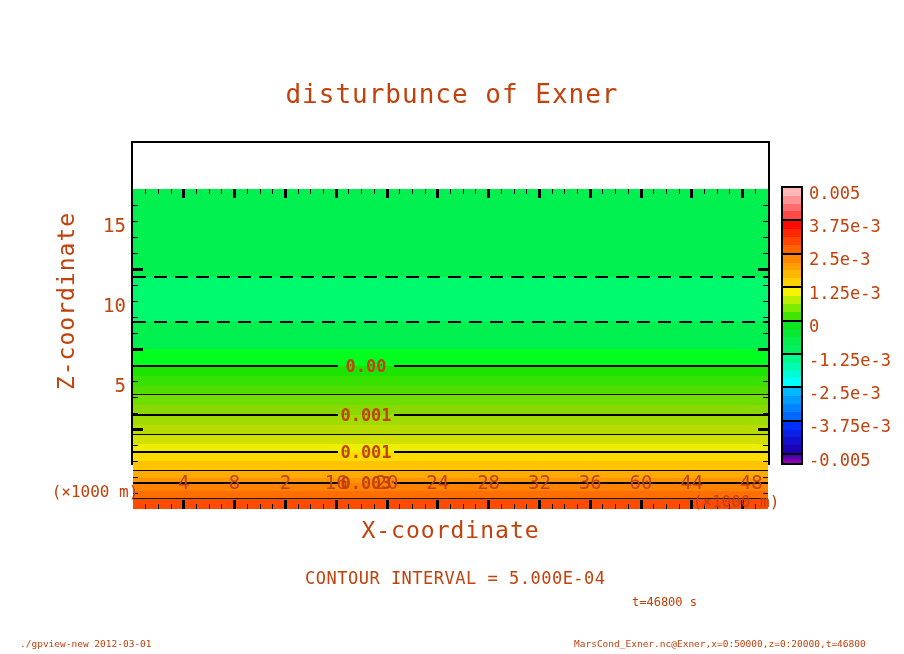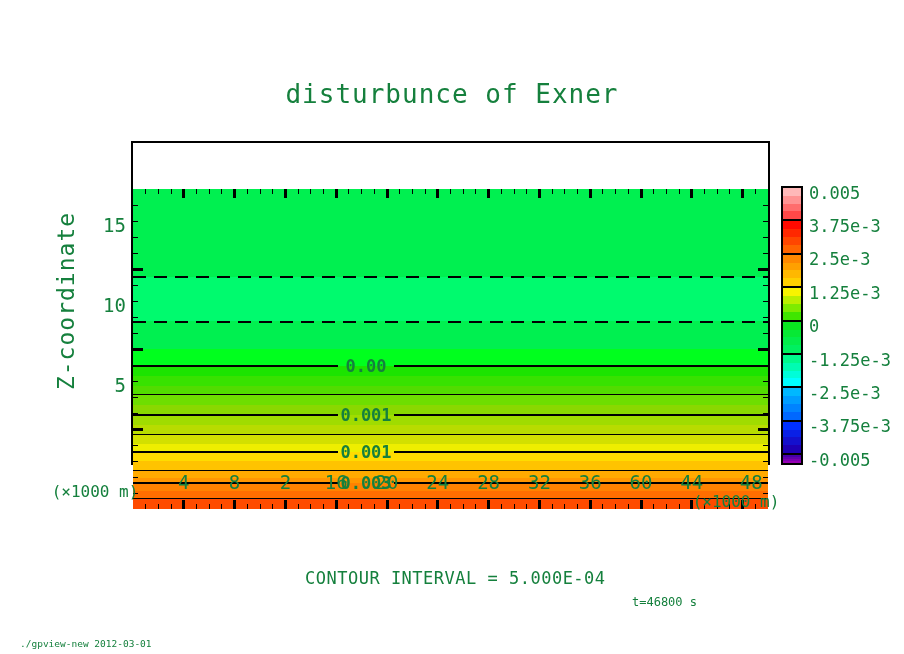--- a/index.html
+++ b/index.html
@@ -1,19 +1,19 @@
 <!DOCTYPE html>
 <html><head>
 <meta charset="utf-8">
 <style>
   * { margin:0; padding:0; box-sizing:border-box; }
   html,body { background:#fff; }
   #canvas {
     position:relative; width:904px; height:654px; background:#ffffff;
-    font-family:"DejaVu Sans Mono","Liberation Mono",monospace; color:#15803d;
+    font-family:"DejaVu Sans Mono","Liberation Mono",monospace; color:#c2410c;
     overflow:hidden;
   }
   .abs { position:absolute; }
   #title { top:79px; left:0; width:904px; text-align:center; font-size:26px; letter-spacing:1px; }
   #plot-frame { left:131px; top:141px; width:639px; height:324px; border:2px solid #000; }
   #plot-inner { position:absolute; left:0; top:0; width:635px; height:320px; overflow:hidden;margin-top:46px; }
   .cline-dashed { position:absolute; height:2px;
     background:repeating-linear-gradient(to right,#000 0 13px,transparent 13px 21px); }
   .clabel { position:absolute; width:64px; text-align:center; font-size:17px; font-weight:bold; }
   .xticklab { position:absolute; width:40px; text-align:center; font-size:19px; top:471px; }
@@ -212,38 +212,40 @@
         <div style="position: absolute; left: 0px; top: 47.5px; width: 5px; height: 1px; background: rgb(0, 0, 0);"></div>
         <div style="position: absolute; right: 0px; top: 47.5px; width: 5px; height: 1px; background: rgb(0, 0, 0);"></div>
         <div style="position: absolute; left: 0px; top: 31.5px; width: 5px; height: 1px; background: rgb(0, 0, 0);"></div>
         <div style="position: absolute; right: 0px; top: 31.5px; width: 5px; height: 1px; background: rgb(0, 0, 0);"></div>
         <div style="position: absolute; left: 0px; top: 15.5px; width: 5px; height: 1px; background: rgb(0, 0, 0);"></div>
         <div style="position: absolute; right: 0px; top: 15.5px; width: 5px; height: 1px; background: rgb(0, 0, 0);"></div>
       </div>
   </div>
 
   <div class="abs" id="ylabel">Z-coordinate</div>
+  <div class="abs" id="xlabel">X-coordinate</div>
   <div class="abs" id="yunit">(×1000 m)</div>
   <div class="abs" id="xunit">(×1000 m)</div>
 
   <div class="abs" id="colorbar">
       <div class="cbseg" style="top: 0px; height: 33.4px; background: linear-gradient(rgb(255, 184, 184) 0%, rgb(255, 184, 184) 25%, rgb(255, 147, 147) 25%, rgb(255, 147, 147) 50%, rgb(255, 109, 109) 50%, rgb(255, 109, 109) 75%, rgb(255, 72, 72) 75%, rgb(255, 72, 72) 100%);"></div>
       <div class="cbseg" style="top: 33.4px; height: 33.4px; background: linear-gradient(rgb(255, 10, 0) 0%, rgb(255, 10, 0) 25%, rgb(255, 40, 0) 25%, rgb(255, 40, 0) 50%, rgb(255, 70, 0) 50%, rgb(255, 70, 0) 75%, rgb(255, 100, 0) 75%, rgb(255, 100, 0) 100%);"></div>
       <div class="cbseg" style="top: 66.8px; height: 33.4px; background: linear-gradient(rgb(255, 136, 0) 0%, rgb(255, 136, 0) 25%, rgb(255, 160, 0) 25%, rgb(255, 160, 0) 50%, rgb(255, 184, 0) 50%, rgb(255, 184, 0) 75%, rgb(255, 208, 0) 75%, rgb(255, 208, 0) 100%);"></div>
       <div class="cbseg" style="top: 100.2px; height: 33.4px; background: linear-gradient(rgb(248, 244, 0) 0%, rgb(248, 244, 0) 25%, rgb(187, 239, 0) 25%, rgb(187, 239, 0) 50%, rgb(125, 235, 0) 50%, rgb(125, 235, 0) 75%, rgb(64, 230, 0) 75%, rgb(64, 230, 0) 100%);"></div>
       <div class="cbseg" style="top: 133.6px; height: 33.4px; background: linear-gradient(rgb(10, 230, 32) 0%, rgb(10, 230, 32) 25%, rgb(7, 233, 53) 25%, rgb(7, 233, 53) 50%, rgb(3, 237, 75) 50%, rgb(3, 237, 75) 75%, rgb(0, 240, 96) 75%, rgb(0, 240, 96) 100%);"></div>
       <div class="cbseg" style="top: 167px; height: 33.4px; background: linear-gradient(rgb(0, 250, 140) 0%, rgb(0, 250, 140) 25%, rgb(0, 252, 178) 25%, rgb(0, 252, 178) 50%, rgb(0, 253, 217) 50%, rgb(0, 253, 217) 75%, rgb(0, 255, 255) 75%, rgb(0, 255, 255) 100%);"></div>
       <div class="cbseg" style="top: 200.4px; height: 33.4px; background: linear-gradient(rgb(0, 184, 255) 0%, rgb(0, 184, 255) 25%, rgb(0, 157, 255) 25%, rgb(0, 157, 255) 50%, rgb(0, 131, 255) 50%, rgb(0, 131, 255) 75%, rgb(0, 104, 255) 75%, rgb(0, 104, 255) 100%);"></div>
       <div class="cbseg" style="top: 233.8px; height: 33.4px; background: linear-gradient(rgb(0, 48, 255) 0%, rgb(0, 48, 255) 25%, rgb(10, 32, 230) 25%, rgb(10, 32, 230) 50%, rgb(20, 16, 205) 50%, rgb(20, 16, 205) 75%, rgb(30, 0, 180) 75%, rgb(30, 0, 180) 100%);"></div>
       <div class="cbseg" style="top: 267.2px; height: 8.2px; background: linear-gradient(rgb(70, 0, 170) 0%, rgb(70, 0, 170) 25%, rgb(97, 0, 173) 25%, rgb(97, 0, 173) 50%, rgb(123, 0, 177) 50%, rgb(123, 0, 177) 75%, rgb(150, 0, 180) 75%, rgb(150, 0, 180) 100%);"></div>
     </div>
 
   <div class="abs" id="contour-interval">CONTOUR INTERVAL = 5.000E-04</div>
   <div class="abs" id="time-label">t=46800 s</div>
   <div class="abs footer" id="footer-left">./gpview-new  2012-03-01</div>
+  <div class="abs footer" id="footer-right">MarsCond_Exner.nc@Exner,x=0:50000,z=0:20000,t=46800</div>
 <div class="abs xticklab" style="left: 163.8px;">4</div>
     <div class="abs xticklab" style="left: 214.6px;">8</div>
     <div class="abs xticklab" style="left: 265.4px;">2</div>
     <div class="abs xticklab" style="left: 316.2px;">16</div>
     <div class="abs xticklab" style="left: 367px;">20</div>
     <div class="abs xticklab" style="left: 417.8px;">24</div>
     <div class="abs xticklab" style="left: 468.6px;">28</div>
     <div class="abs xticklab" style="left: 519.4px;">32</div>
     <div class="abs xticklab" style="left: 570.2px;">36</div>
     <div class="abs xticklab" style="left: 621px;">60</div>

